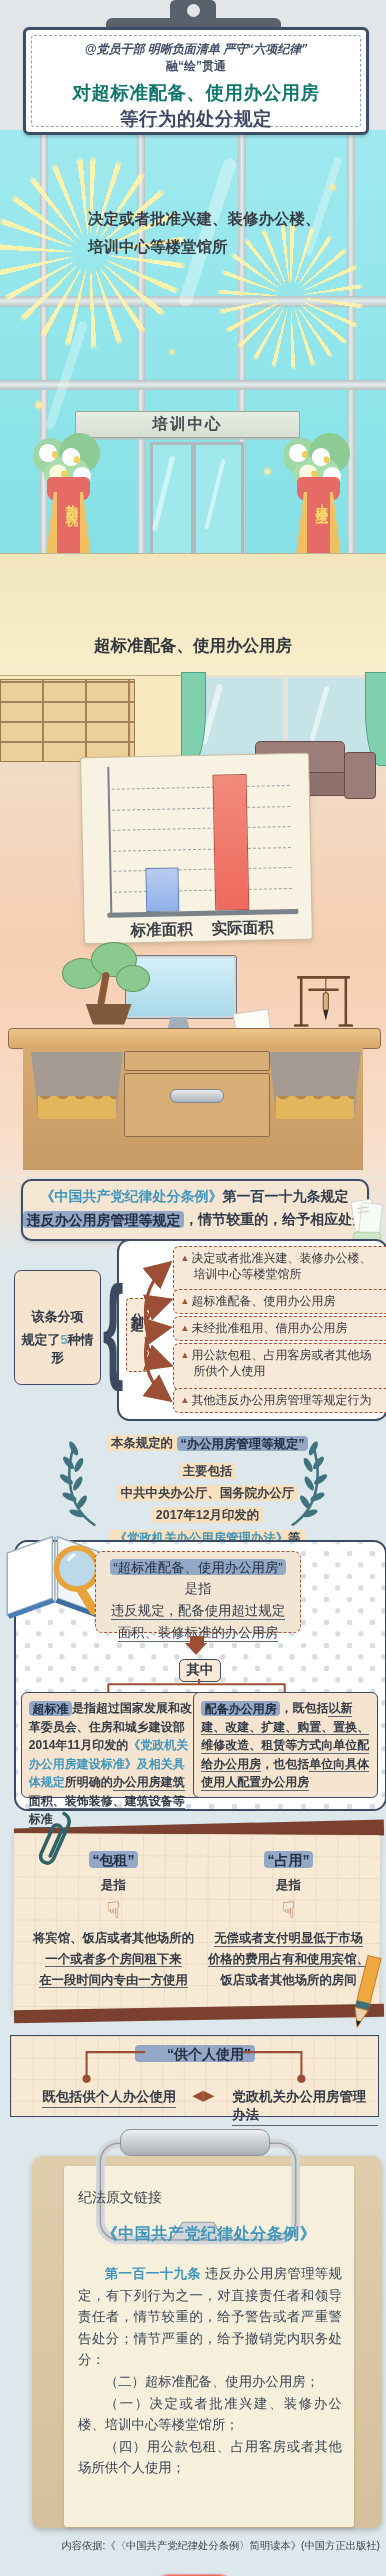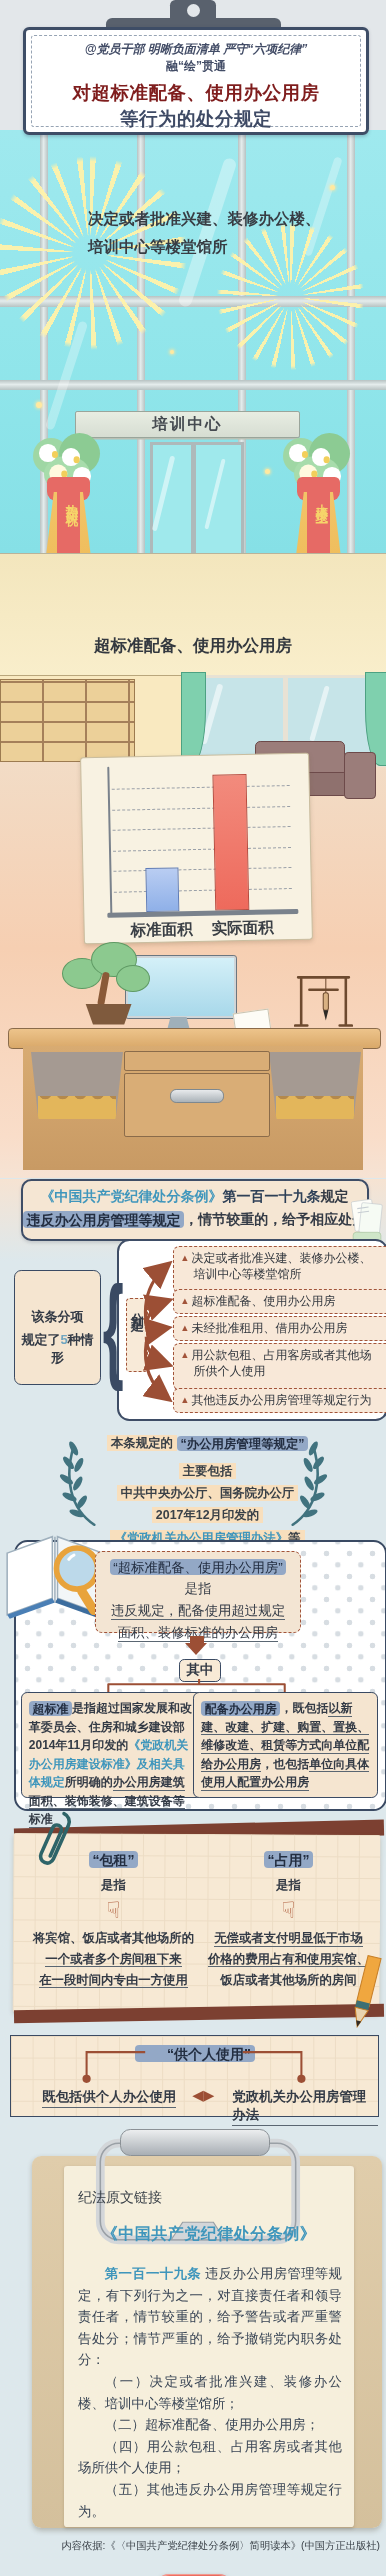--- a/index.html
+++ b/index.html
@@ -56,21 +56,21 @@
 
   <div class="abs" style="left:170px;top:0;width:46px;height:23px;background:#59616d;border-radius:5.2px 5.2px 0 0;"></div>
   <div class="abs" style="left:106px;top:17.5px;width:175px;height:26px;background:#59616d;border-radius:6.2px;"></div>
   <div class="abs" style="left:187px;top:4.1px;width:13.4px;height:13.4px;background:#e3e7ea;border-radius:50%;"></div>
 
   <div class="abs" style="left:23px;top:27px;width:340px;height:102px;background:#ffffff;border:3.1px solid #3e4d66;border-radius:6.2px;box-shadow:0 1.5px 3.1px rgba(60,70,90,.25);">
     <div class="abs" style="inset:4.6px;border:1.5px dashed #97a4b4;border-radius:3.1px;"></div>
     <div class="abs center" style="left:0;top:8.2px;width:100%;">
       <div style="font-size:12px;color:#424c66;font-weight:600;font-style:italic;margin-top:3.1px;">@党员干部 明晰负面清单 严守“六项纪律”</div>
       <div style="font-size:12px;color:#424c66;font-weight:600;">融“绘”贯通</div>
-      <div style="font-size:18.5px;color:#7f1d1d;font-weight:bold;margin-top:5.2px;letter-spacing:0.5px;text-align:center;">对超标准配备、使用办公用房</div>
+      <div style="font-size:18.5px;color:#0f766e;font-weight:bold;margin-top:5.2px;letter-spacing:0.5px;text-align:center;">对超标准配备、使用办公用房</div>
       <div style="font-size:18.5px;color:#3e4a65;font-weight:bold;margin-top:1px;letter-spacing:0.5px;">等行为的处分规定</div>
     </div>
   </div>
 
   <div class="abs" style="left:88px;top:209px;width:242px;">
     <div style="font-size:15.5px;font-weight:600;color:#383d44;">决定或者批准兴建、装修办公楼、</div>
     <div style="font-size:15.5px;font-weight:600;color:#383d44;margin-top:7.2px;">培训中心等楼堂馆所</div>
   </div>
 
   <div class="abs" style="left:75px;top:411px;width:223px;height:25px;background:linear-gradient(180deg,#e8ede2,#d6ddd2);border:1.5px solid #9aa59b;border-radius:2.1px;box-shadow:0 1.5px 0 #b9c0b4;">
@@ -367,24 +367,23 @@
     <rect x="12" y="12" width="380" height="188" rx="36" fill="none" stroke="#d3d6d9" stroke-width="17"></rect>
     <rect x="12" y="12" width="380" height="188" rx="36" fill="none" stroke="#9aa0a6" stroke-width="3"></rect>
     <path d="M150,200 L254,200 L232,166 L172,166 Z" fill="#d3d6d9" stroke="#9aa0a6" stroke-width="2"></path>
   </svg>
   <div class="abs" style="left:120px;top:2129px;width:148px;height:25px;background:linear-gradient(180deg,#eceeef,#a8aeb4);border:1px solid #8b9196;border-radius:10.3px;"></div>
 
   <div class="abs" style="left:78px;top:2189px;font-size:14px;color:#3a4148;">纪法原文链接</div>
   <div class="abs center" style="left:64px;top:2224px;width:290px;font-size:16px;font-weight:bold;color:#3f96bc;letter-spacing:0.5px;">《中国共产党纪律处分条例》</div>
   <div class="abs" style="left:78px;top:2263px;width:264px;font-size:13.4px;line-height:21.6px;color:#3a4656;text-align:justify;">
     <p style="text-indent:2em;"><span class="teal">第一百一十九条</span><span> 违反办公用房管理等规定，有下列行为之一，对直接责任者和领导责任者，情节较重的，给予警告或者严重警告处分；情节严重的，给予撤销党内职务处分：</span></p>
+    <p style="text-indent:2em;">（二）超标准配备、使用办公用房；</p>
     <p style="text-indent:2em;">（一）决定或者批准兴建、装修办公楼、培训中心等楼堂馆所；</p>
-    <p style="text-indent:2em;">（二）超标准配备、使用办公用房；</p>
     <p style="text-indent:2em;">（四）用公款包租、占用客房或者其他场所供个人使用；</p>
-    <p style="text-indent:2em;">（五）其他违反办公用房管理等规定行为。</p>
   </div>
 
   <div class="abs" style="left:0;top:2539px;width:380px;text-align:right;font-size:10.3px;color:#3a4148;">内容依据:《〈中国共产党纪律处分条例〉简明读本》(中国方正出版社)</div>
 
   <div class="abs" style="left:155px;top:2574px;width:78px;height:83px;background:linear-gradient(160deg,#ef4a38,#b5190f);border-radius:14.4px;box-shadow:inset 0 0 0 1.5px rgba(255,255,255,.45),0 2.1px 4.1px rgba(120,30,20,.35);">
     
     
     
     
   </div>

